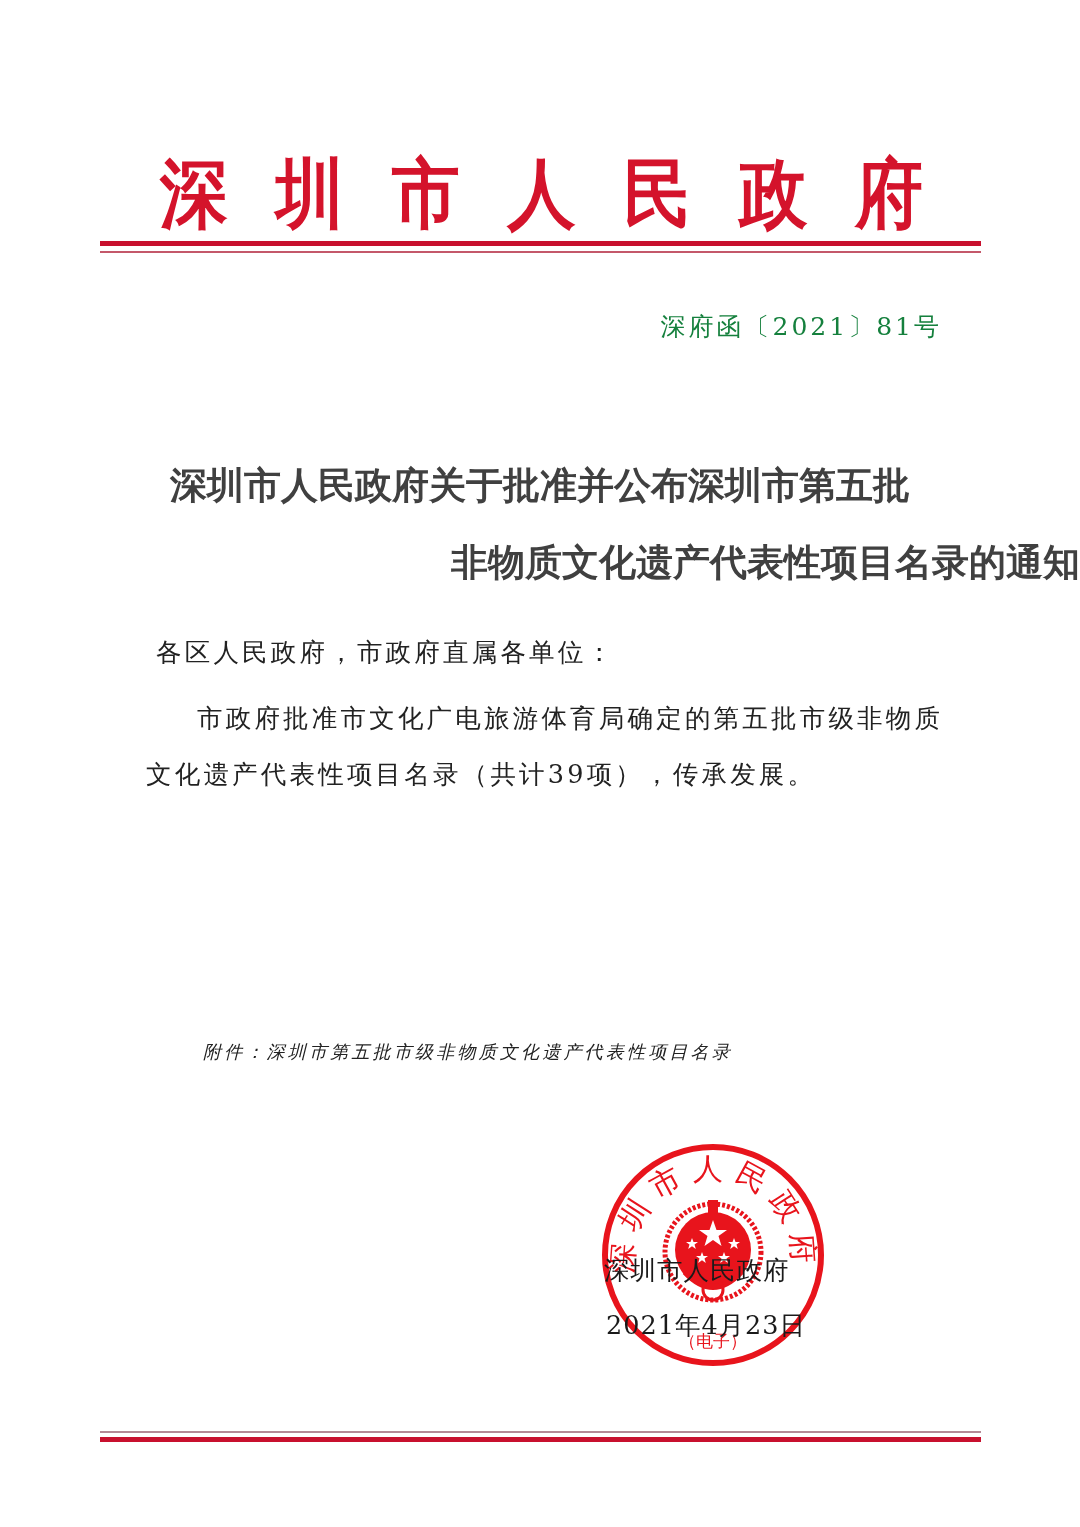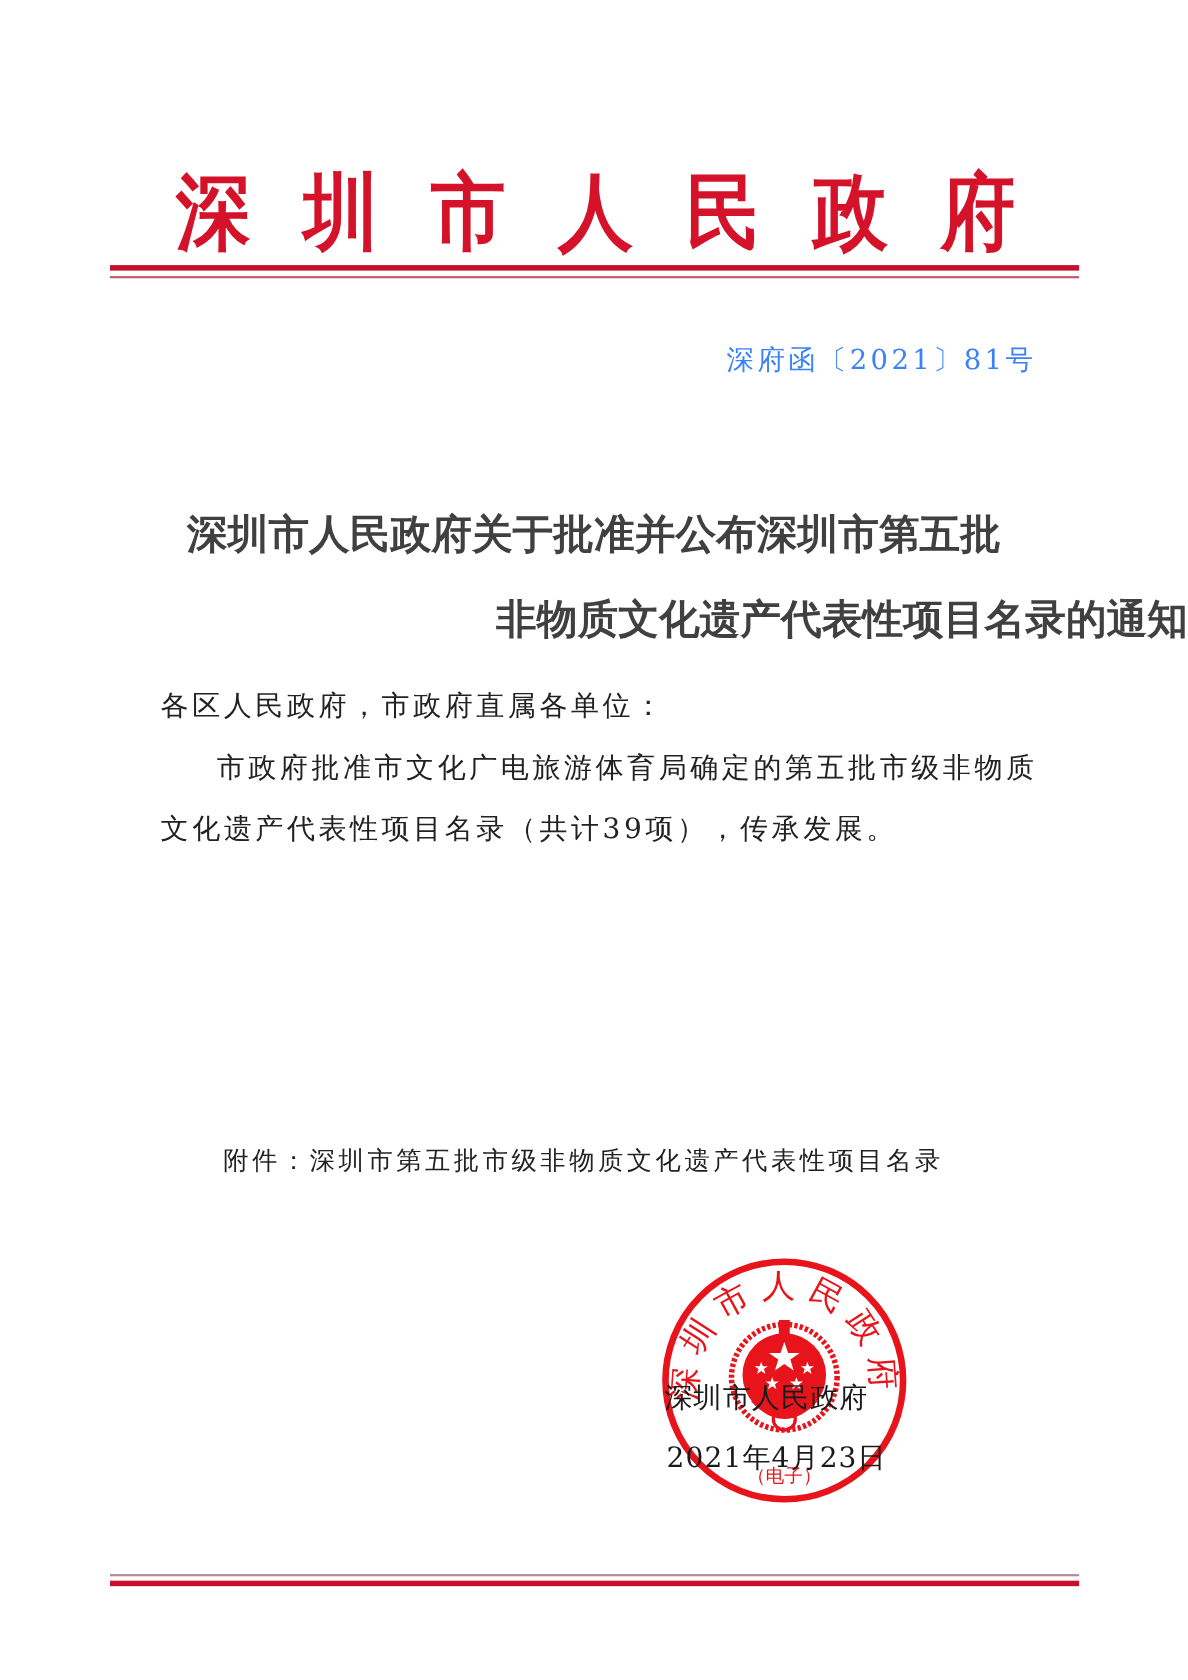--- a/index.html
+++ b/index.html
@@ -31,41 +31,41 @@
       line-height: 1;
       transform: scaleY(1.12);
       display: inline-block;
     }
     .rule-thick { background: #c8102e; height: 5px; }
     .rule-thin  { background: #c4586a; height: 1.5px; }
 
     .docnum {
       right: 138px; top: 310px;
       font-size: 25px; letter-spacing: 3px;
-      color: #3b82f6;
+      color: #15803d;
     }
 
     .title {
       left: 0; width: 1080px; text-align: center;
       font-weight: bold; font-size: 37px; color: #404040;
       letter-spacing: 0px;
     }
 
     .body-text {
       left: 146px; width: 800px;
       font-size: 25.5px; color: #222;
       letter-spacing: 3.2px;
       line-height: 56px;
     }
     .para { text-indent: 2em; margin: 0; }
-    .para-noindent { margin: 0; }
+    .para-noindent { margin: 10px; }
 
     .attachment {
       left: 203px; top: 1040px;
-      font-size: 23px; letter-spacing: 3.2px; color: #222;
+      font-size: 18px; letter-spacing: 3.2px; color: #222; font-style: italic;
     }
 
     .seal {
       left: 600px; top: 1142px; width: 226px; height: 226px;
     }
     .sign-org {
       left: 604px; top: 1253px;
       font-size: 25.5px; letter-spacing: 1px; color: #1a1a1a;
     }
     .sign-date {

